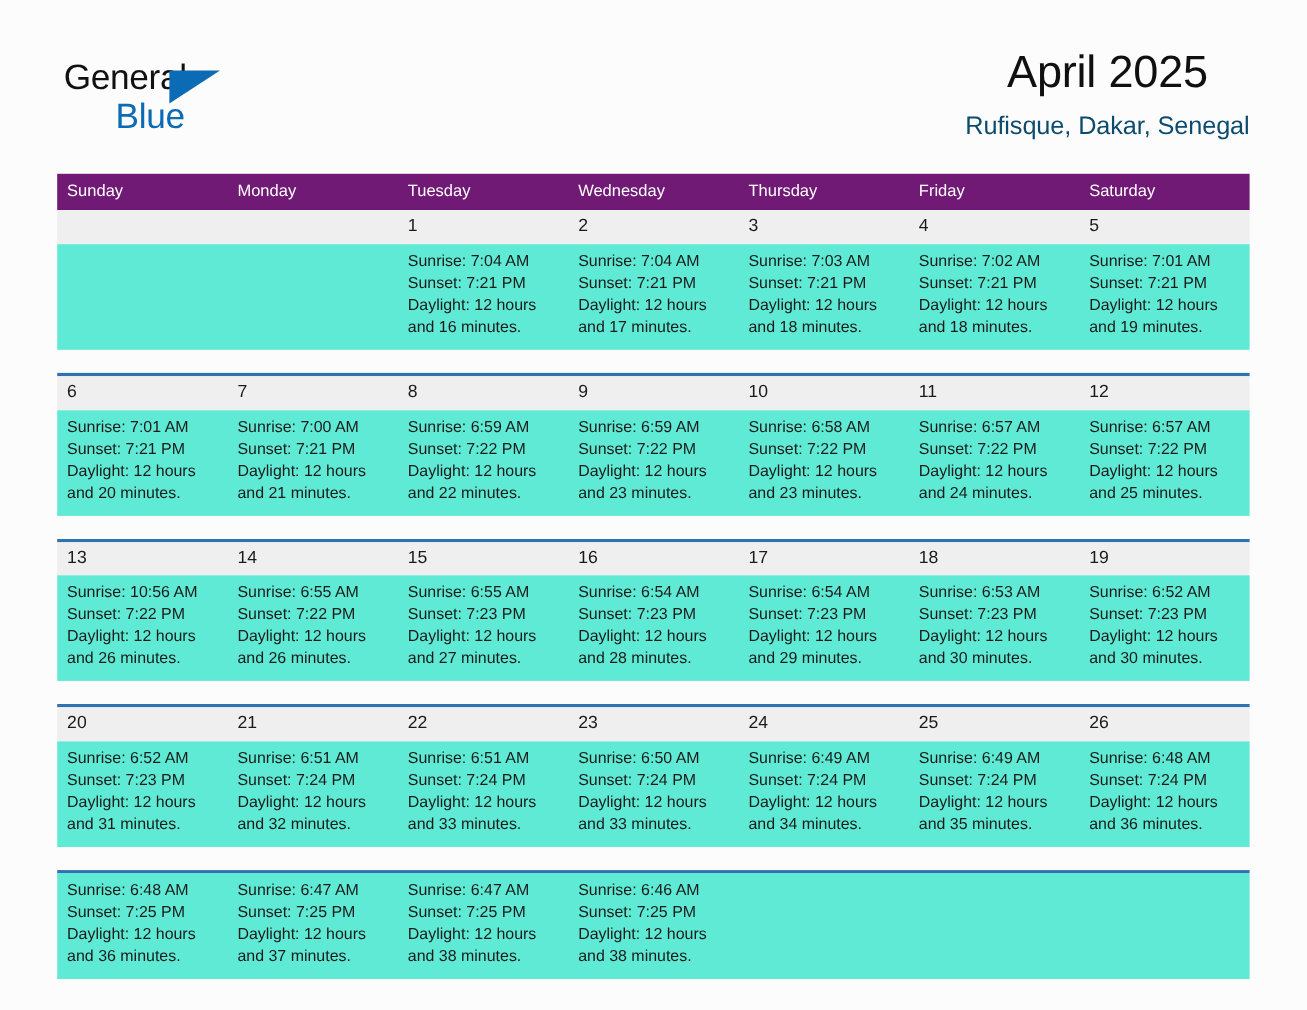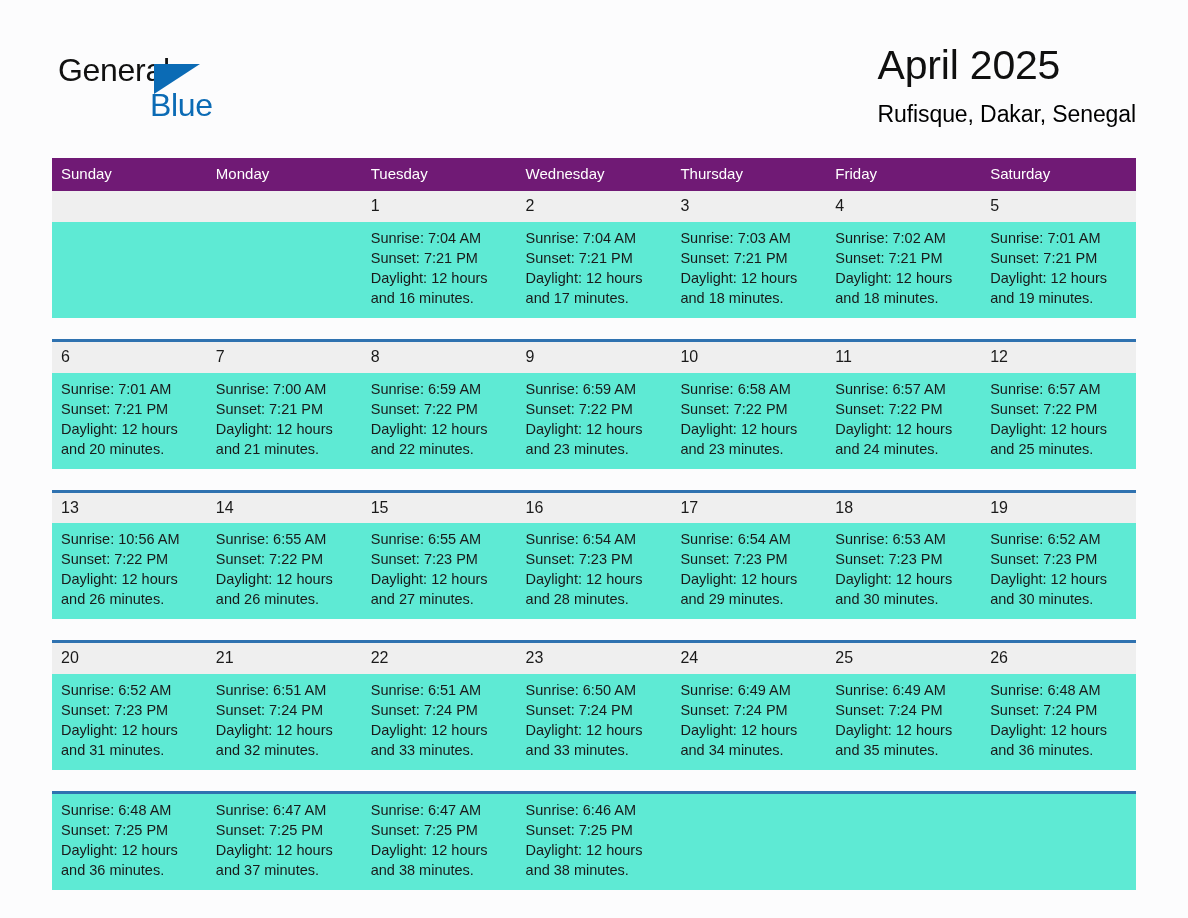--- a/index.html
+++ b/index.html
@@ -58,41 +58,40 @@
     border-bottom: 30px solid transparent;
   }
   .brand-blue {
     position: absolute;
     left: 47px;
     top: 35px;
     font-size: 32px;
     letter-spacing: -0.3px;
     color: #0b6bb5;
     font-family: "Liberation Sans", sans-serif;
-    margin-left: 45px;
   }
 
   .title-block {
     position: absolute;
     right: 0;
     top: 0;
-    text-align: left;
+    text-align: center;
   }
   .month-title {
     font-size: 41px;
     font-weight: normal;
     color: #101010;
     line-height: 1.05;
     margin: 0;
     letter-spacing: -0.2px;
   }
   .location-title {
     font-size: 23px;
     font-weight: normal;
-    color: #000000;
+    color: #0c4a6e;
     margin: 14px 0 0 0;
     letter-spacing: -0.1px;
   }
 
   
   .calendar {
     position: absolute;
     left: 52px;
     top: 158px;
     width: 1084px;

